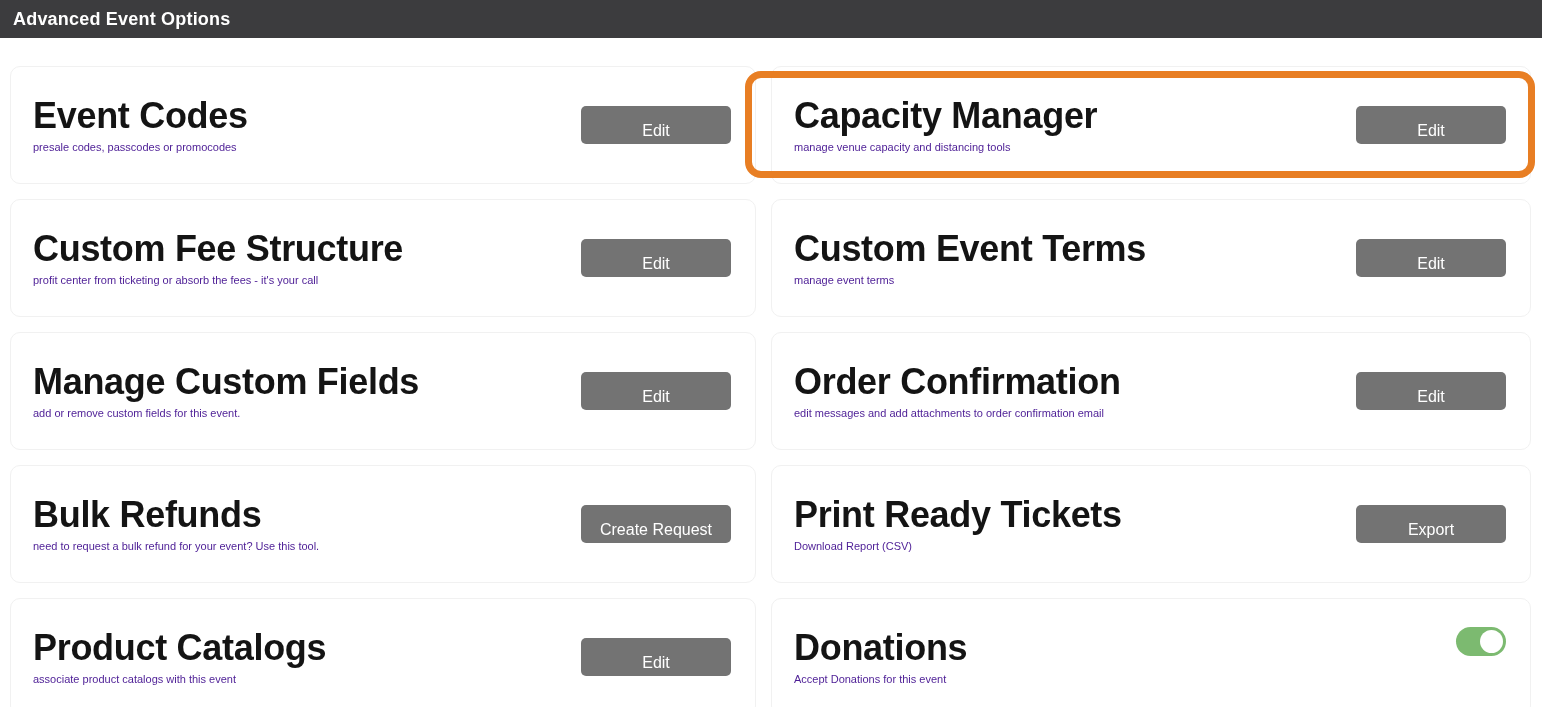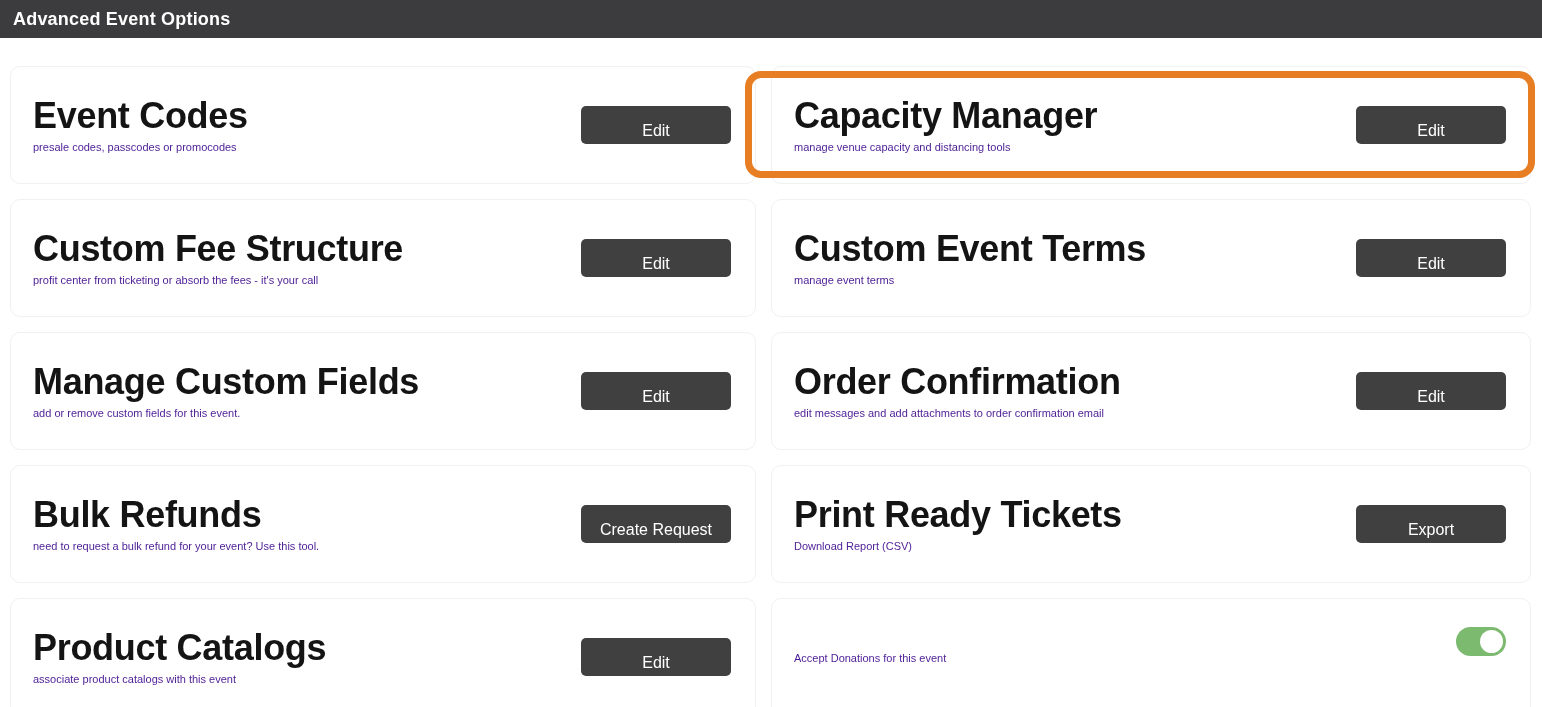--- a/index.html
+++ b/index.html
@@ -60,21 +60,21 @@
   .card-subtitle {
     margin: 4px 0 0 0;
     font-size: 11px;
     color: #4c1d95;
     line-height: 1.25;
   }
   .green-btn {
     width: 150px;
     height: 38px;
     flex: 0 0 150px;
-    background: #404040;
+    background: #737373;
     color: #ffffff;
     border: none;
     border-radius: 5px;
     font-family: "Liberation Sans", sans-serif;
     font-size: 16px;
     cursor: pointer;
     text-align: center;
     padding: 16px;
   }
   .toggle {
@@ -187,20 +187,21 @@
   <section class="card">
     <div class="card-text">
       <h2 class="card-title">Product Catalogs</h2>
       <p class="card-subtitle">associate product catalogs with this event</p>
     </div>
     <button class="green-btn">Edit</button>
   </section>
 
   <section class="card toggle-card">
     <div class="card-text">
+      <h2 class="card-title">Donations</h2>
       <p class="card-subtitle">Accept Donations for this event</p>
     </div>
     <div class="toggle" role="switch" aria-checked="true">
       <div class="knob"></div>
     </div>
   </section>
 
 </main>
 
 <div class="highlight-ring"></div>

